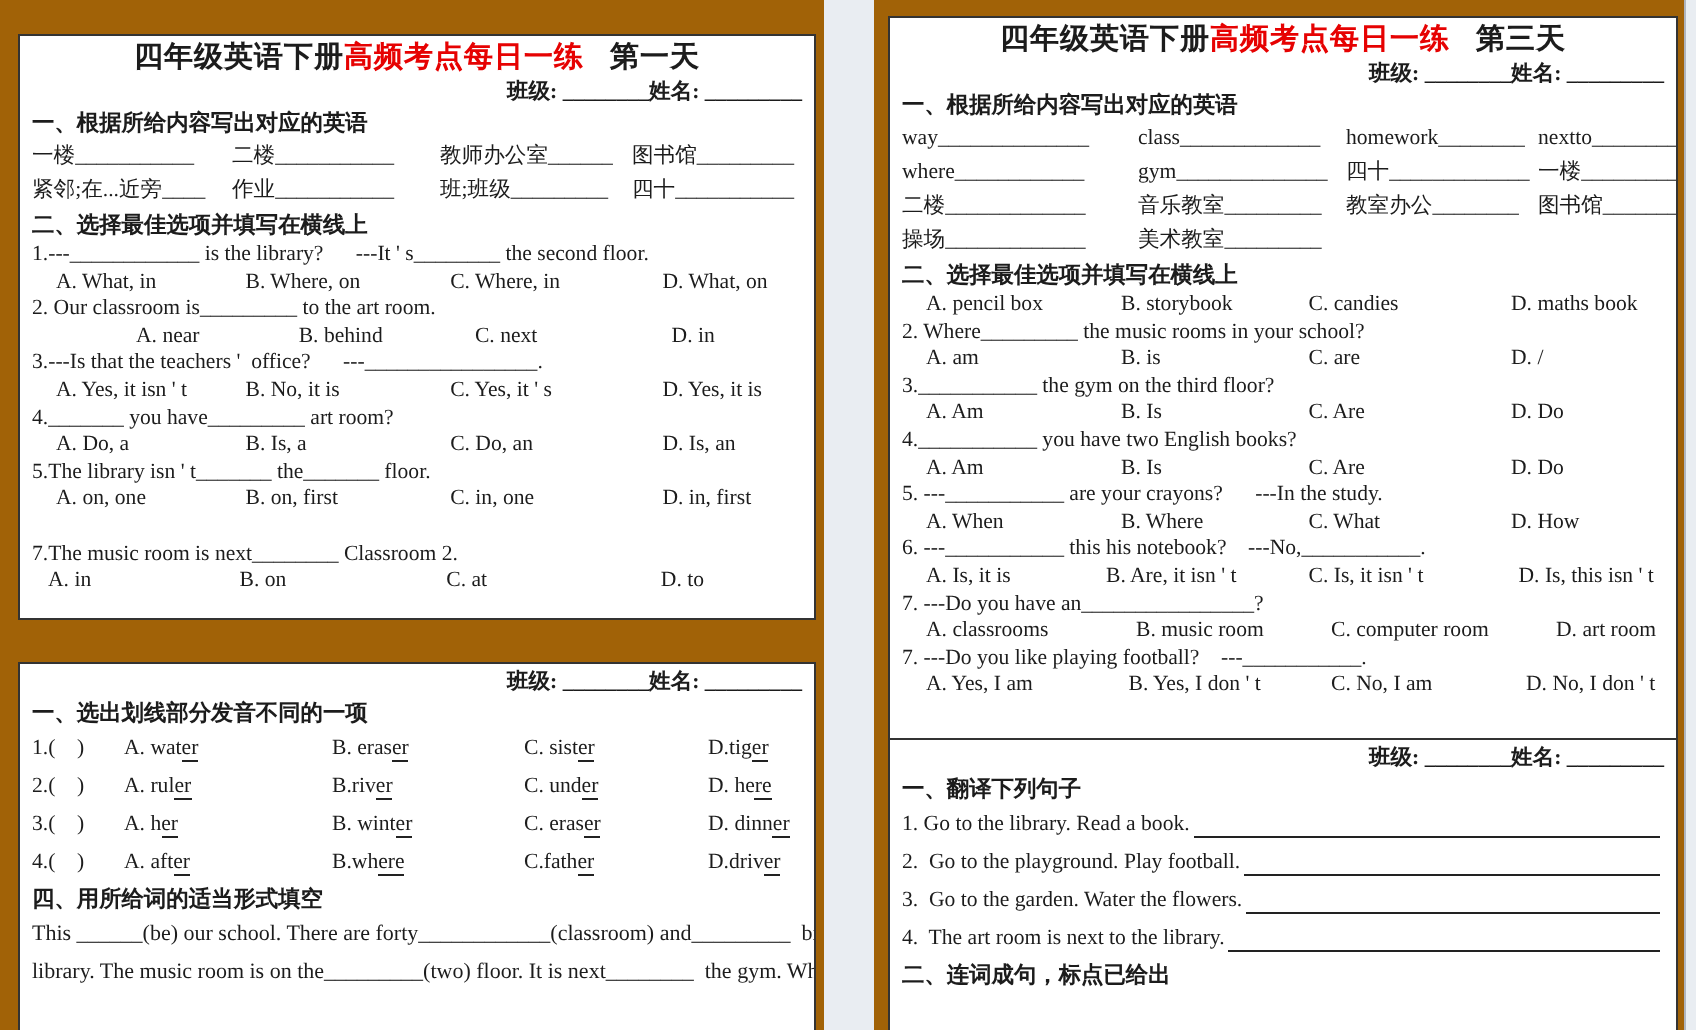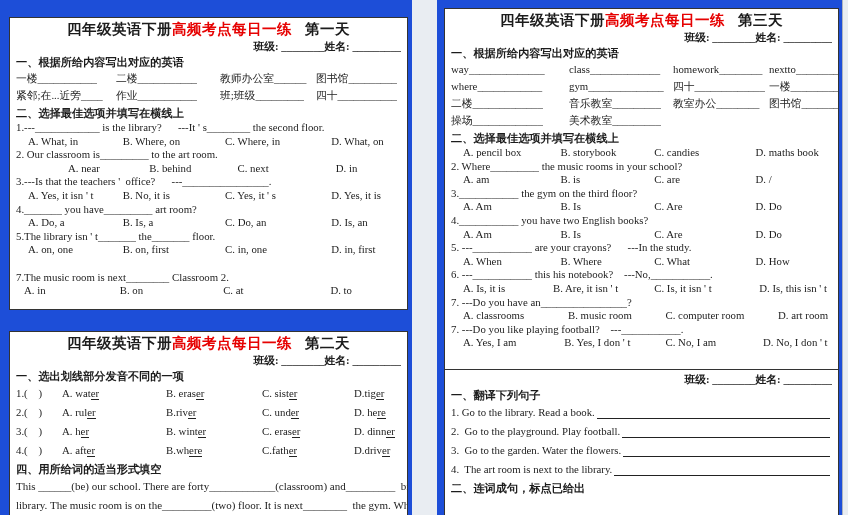--- a/index.html
+++ b/index.html
@@ -1,16 +1,16 @@
 <!DOCTYPE html>
 <html><head>
 <meta charset="utf-8">
 <style>
   html,body{margin:0;padding:0;background:#ffffff;}
-  #canvas{position:relative;width:848px;height:515px;background:#1d4ed8;overflow:hidden;
+  #canvas{position:relative;width:848px;height:515px;background:#a16207;overflow:hidden;
           font-family:"Liberation Serif","DejaVu Serif",serif;color:#1c1c1c;}
   .gutter{position:absolute;left:412px;top:0;width:25px;height:515px;background:#e9edf2;}
   .edge{position:absolute;left:842px;top:0;width:6px;height:515px;background:#e9edf2;border-left:1px solid #aeb4bd;}
   .box{position:absolute;background:#ffffff;border:1.6px solid #333333;box-sizing:border-box;
        overflow:hidden;padding-top:2px;}
   .b1{left:9px;top:17px;width:399px;height:293px;}
   .b2{left:9px;top:331px;width:399px;height:232px;}
   .b3{left:444px;top:8px;width:395px;height:452px;}
   .b4{left:444px;top:369px;width:395px;height:195px;}
   .title{text-align:center;height:19px;line-height:19px;font-size:14.5px;font-weight:bold;letter-spacing:.5px;}
@@ -71,21 +71,20 @@
     <div class="line inline-opts">
       
     </div>
     <div class="line">7.The music room is next________ Classroom 2.</div>
     <div class="opts" style="padding-left:14px;">
       <span>A. in</span><span>B. on</span><span>C. at</span><span>D. to</span>
     </div>
   </section>
 
   <section class="box b2">
-    <div class="title"><span>四年级英语下册</span><span class="red">高频考点每日一练</span><span class="day">第二天</span></div>
     <div class="idline"><span>班级: </span><span>________</span><span>姓名: </span><span>_________</span></div>
     <div class="sech">一、选出划线部分发音不同的一项</div>
 
     <div class="ph">
       <span>1.(    )</span>
       <span><span>A. wat</span><span class="ul">er</span></span>
       <span><span>B. eras</span><span class="ul">er</span></span>
       <span><span>C. sist</span><span class="ul">er</span></span>
       <span><span>D.tig</span><span class="ul">er</span></span>
     </div>

